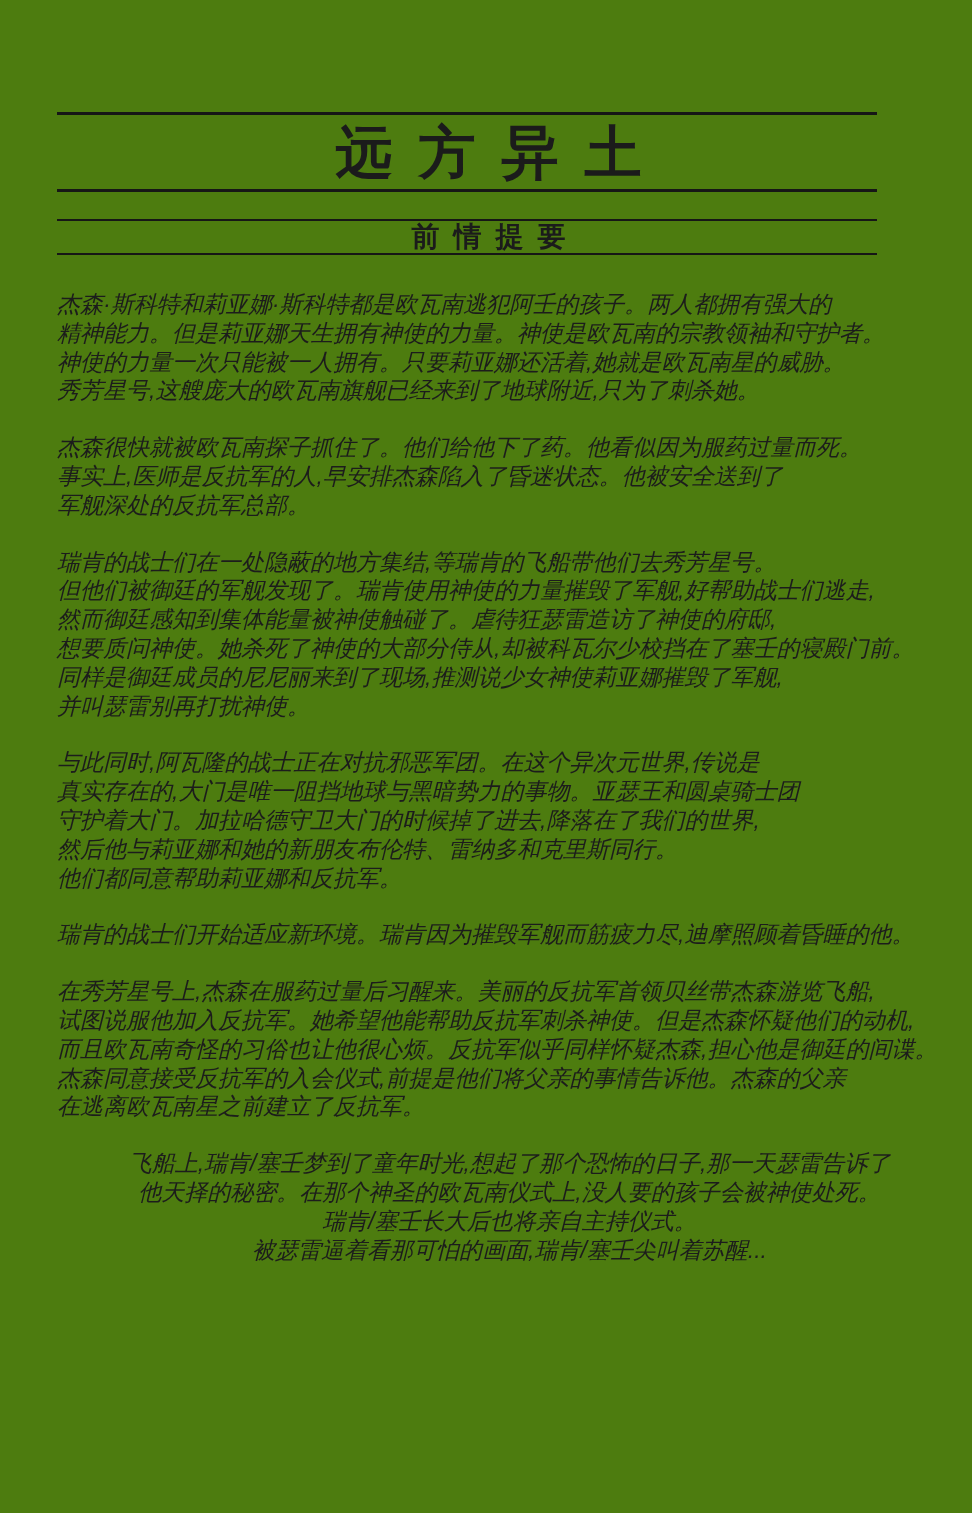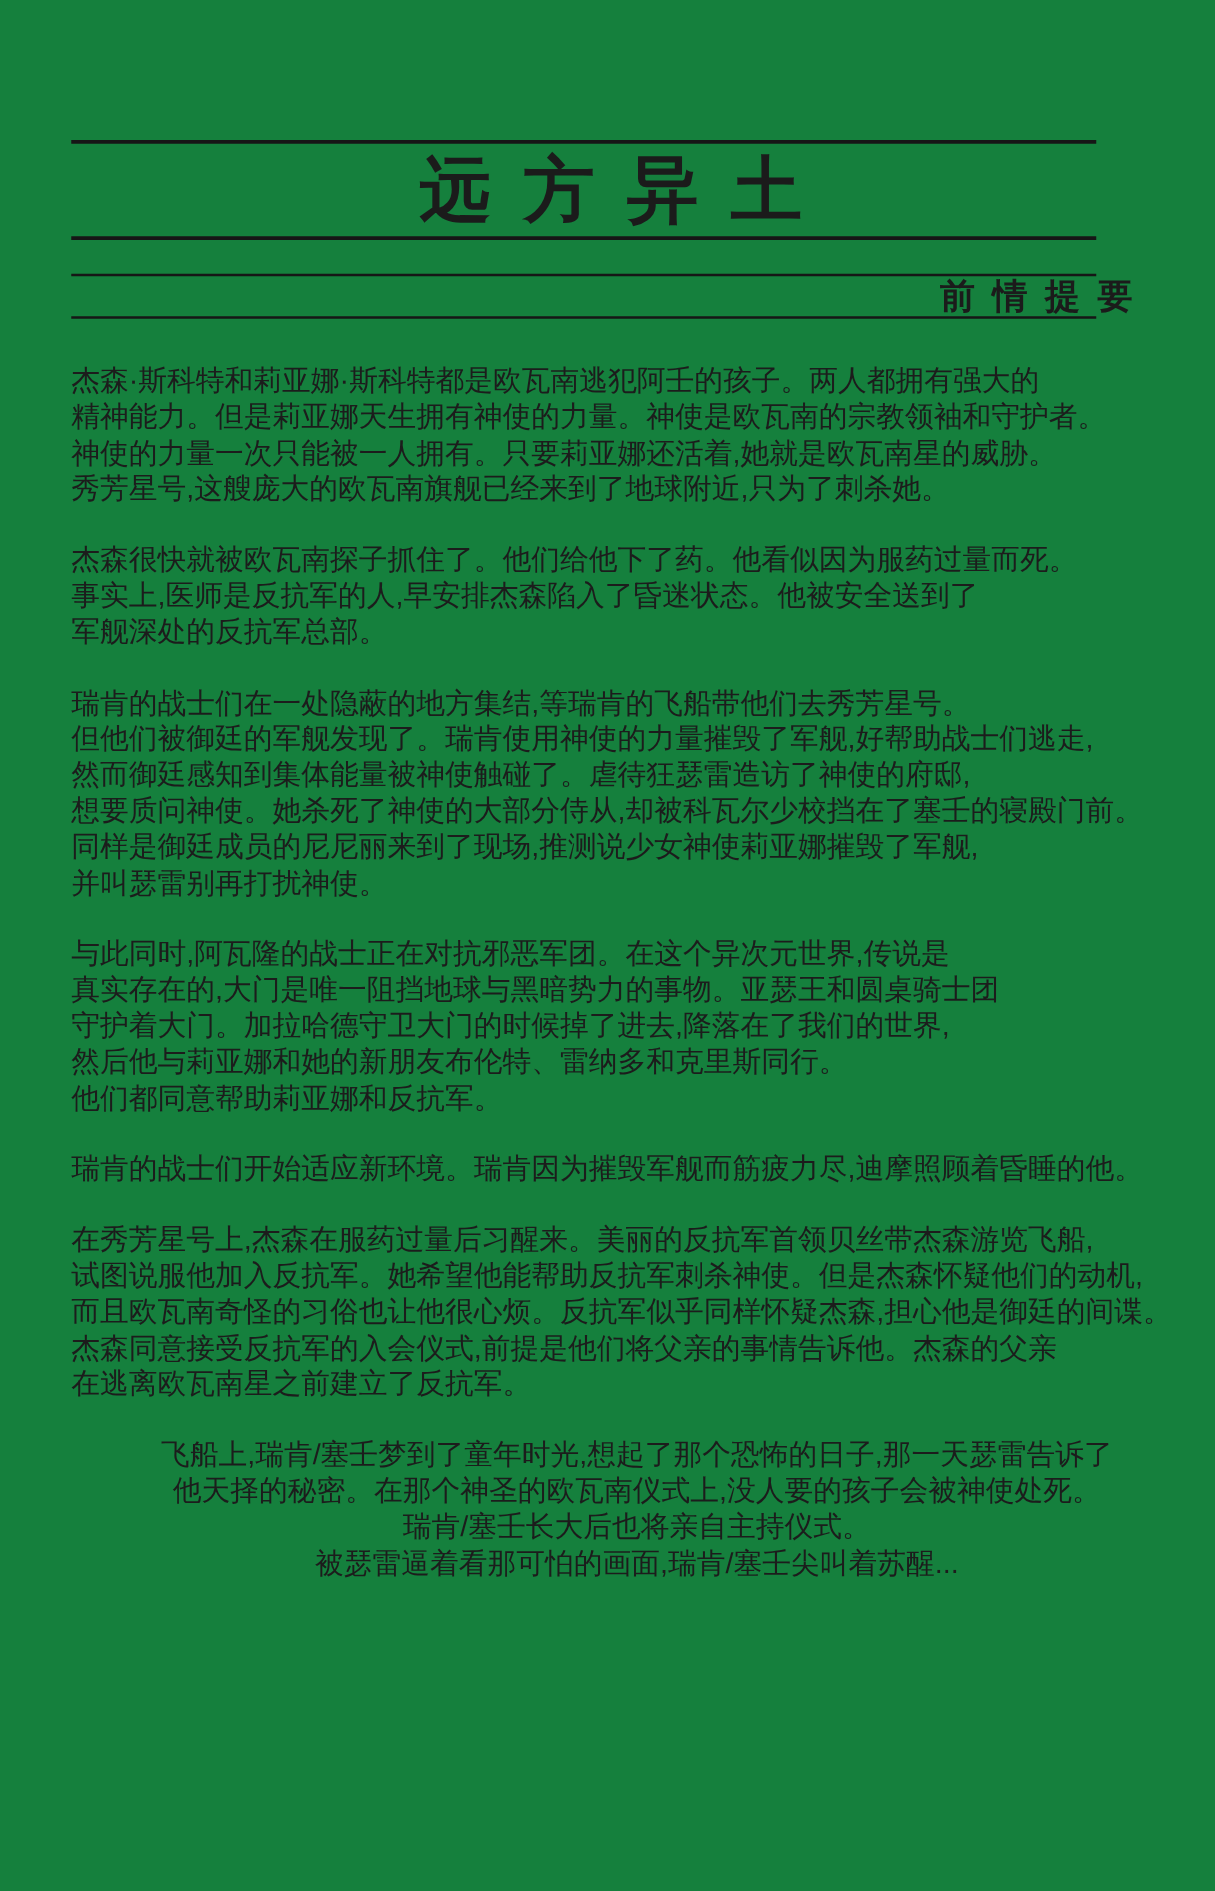--- a/index.html
+++ b/index.html
@@ -1,21 +1,21 @@
 <!DOCTYPE html>
 <html><head>
 <meta charset="utf-8">
 <style>
   html, body { margin: 0; padding: 0; background: #e8e8e8; }
   .page {
     position: relative;
     width: 972px;
     height: 1513px;
     margin: 0 auto;
-    background: #15803d;
+    background: #4d7c0f;
     box-sizing: border-box;
     padding-top: 112px;
     overflow: hidden;
     color: #1b1b1b;
   }
   .rule {
     margin-left: 57px;
     width: 820px;
     height: 3px;
     background: #161616;
@@ -58,41 +58,42 @@
     font-size: 29px;
     line-height: 28px;
     letter-spacing: 0.2px;
     white-space: nowrap;
   }
   .rule-mid { margin-top: 4px; }
   .heading-box { margin-top: 27px; }
   .heading {
     margin-left: 57px;
     width: 863px;
-    text-align: right;
+    text-align: center;
     font-family: "Liberation Sans", "DejaVu Sans", sans-serif;
     font-weight: bold;
     font-size: 28px;
     line-height: 32px;
     letter-spacing: 14px;
     padding-left: 14px;
     box-sizing: border-box;
     white-space: nowrap;
   }
   .body {
     margin: 35px 0 0 57px;
     width: 905px;
     font-family: "Liberation Sans", "DejaVu Sans", sans-serif;
     font-size: 23px;
     line-height: 28.8px;
     color: #1c1c1c;
   }
   .para {
     margin: 0 0 28px 0;
     white-space: pre;
+    font-style: italic;
   }
   .para:last-child { margin-bottom: 0; text-align: center; }
 </style>
 </head>
 <body>
 
 <div class="page">
 
   <div class="rule"></div>
 

